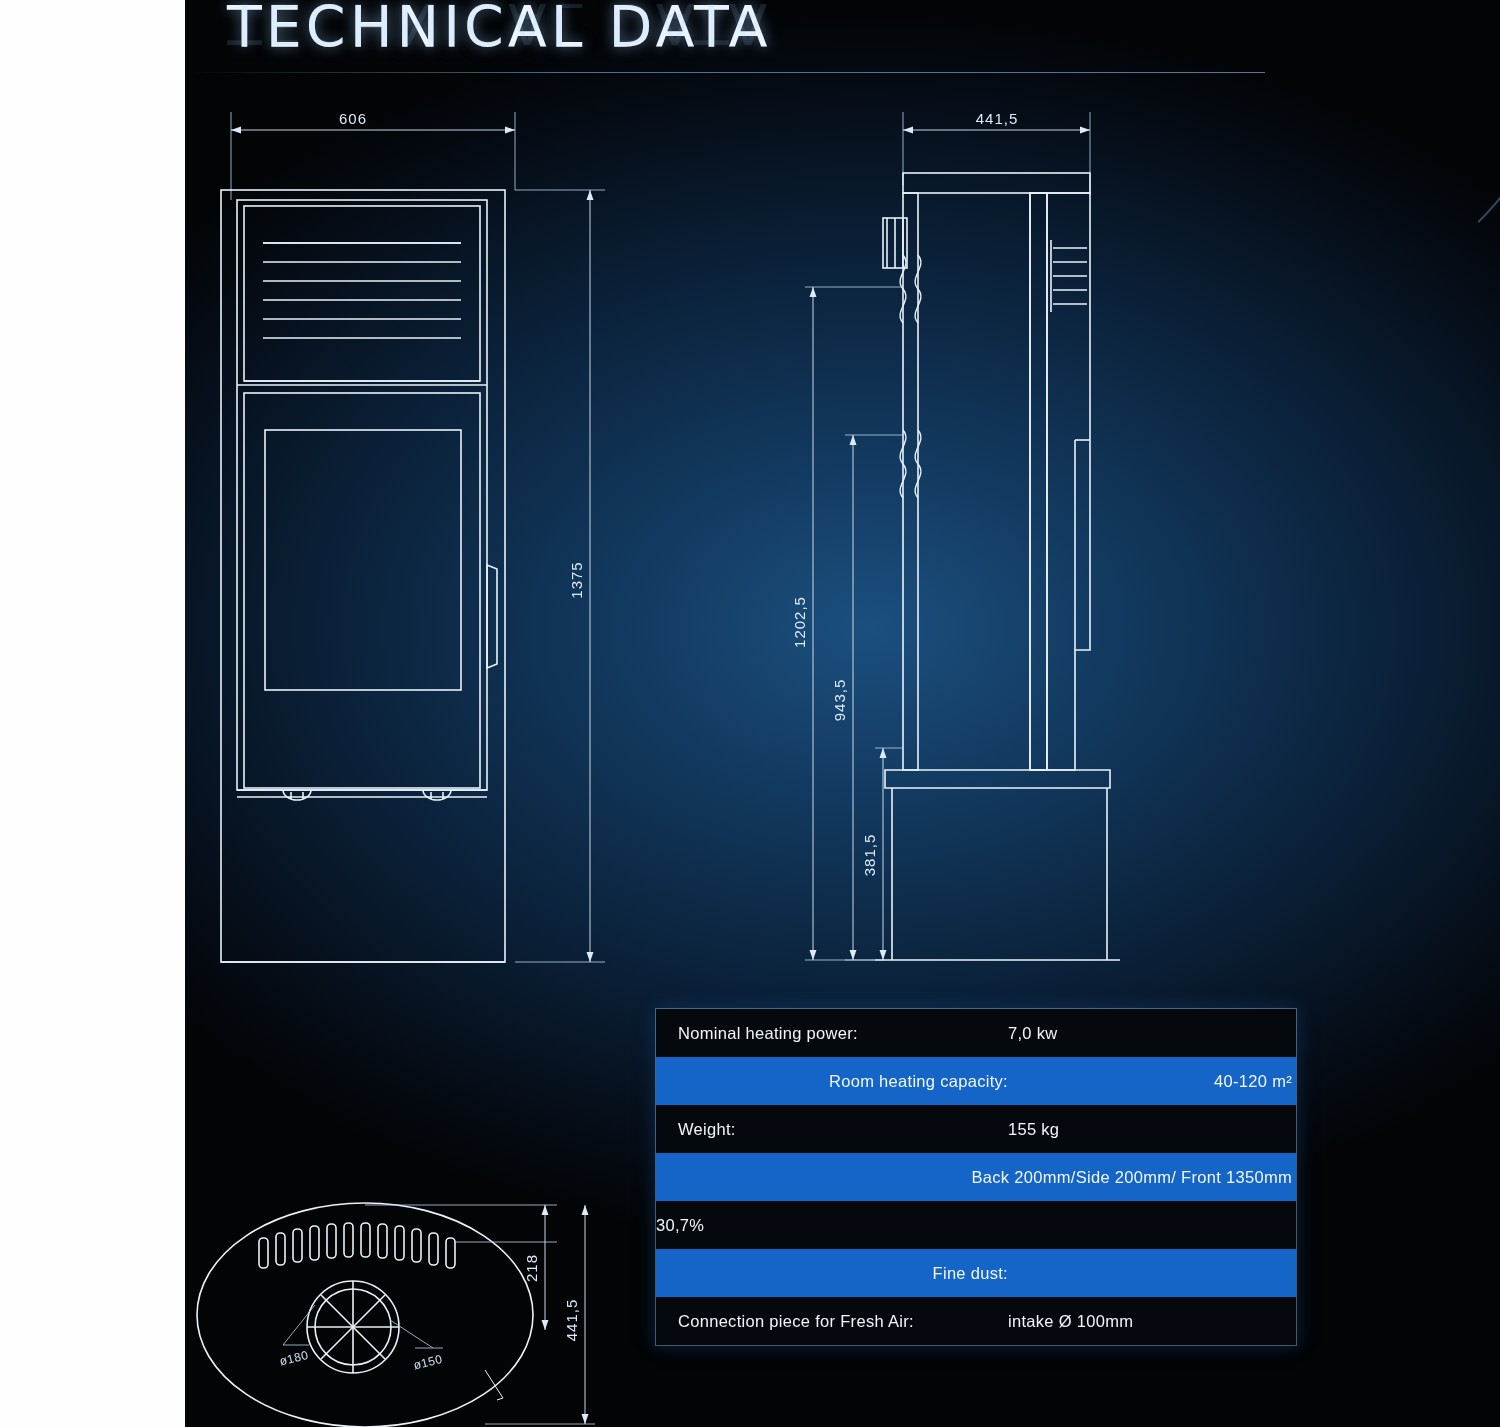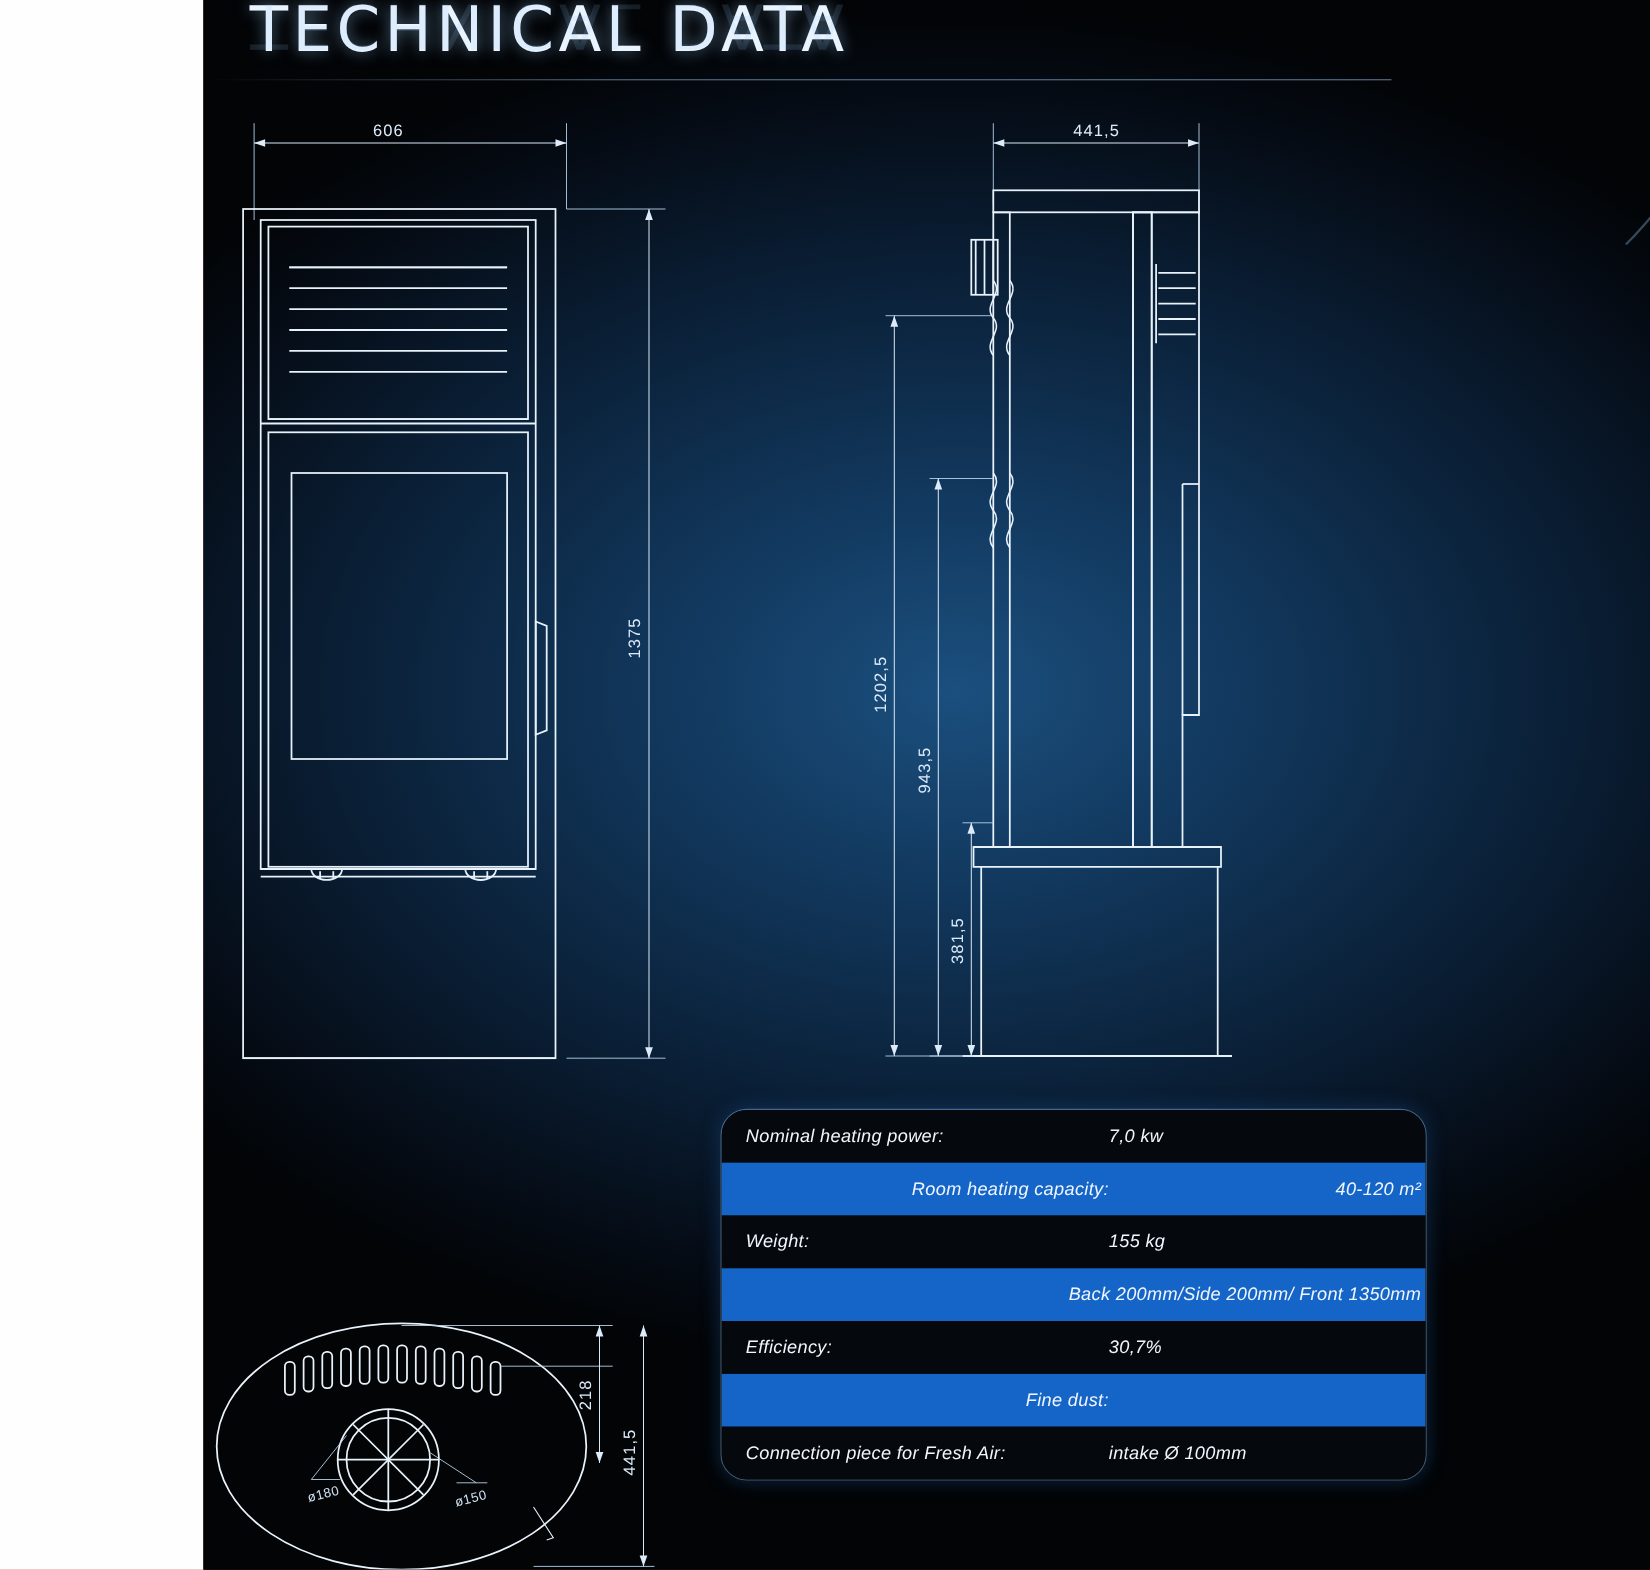--- a/index.html
+++ b/index.html
@@ -100,25 +100,24 @@
     font-size: 12px;
     fill: #cfe2f4;
     letter-spacing: 0.5px;
   }
   
   #spec {
     position: absolute;
     left: 470px;
     top: 1008px;
     width: 640px;
-    border-radius: 24px;
+    border-radius: 0;
     overflow: hidden;
     border: 1px solid rgba(150,195,235,0.45);
     box-shadow: 0 0 16px rgba(20,60,110,0.6);
-    font-style: italic;
   }
   .spec-row {
     display: flex;
     align-items: center;
     min-height: 48px;
     font-family: "Liberation Sans", sans-serif;
     font-size: 16.5px;
     color: #f0f6fd;
     letter-spacing: 0.3px;
   }
@@ -334,21 +333,20 @@
         <div class="spec-value">40-120 m²</div>
       </div>
       <div class="spec-row odd">
         <div class="spec-label">Weight:</div>
         <div class="spec-value">155 kg</div>
       </div>
       <div class="spec-row even">
         <div class="spec-value">Back 200mm/Side 200mm/ Front 1350mm</div>
       </div>
       <div class="spec-row odd">
-        <div class="spec-label">Efficiency:</div>
         <div class="spec-value">30,7%</div>
       </div>
       <div class="spec-row even">
         <div class="spec-label">Fine dust:</div>
       </div>
       <div class="spec-row odd">
         <div class="spec-label">Connection piece for Fresh Air:</div>
         <div class="spec-value">intake Ø 100mm</div>
       </div>
     </div>

